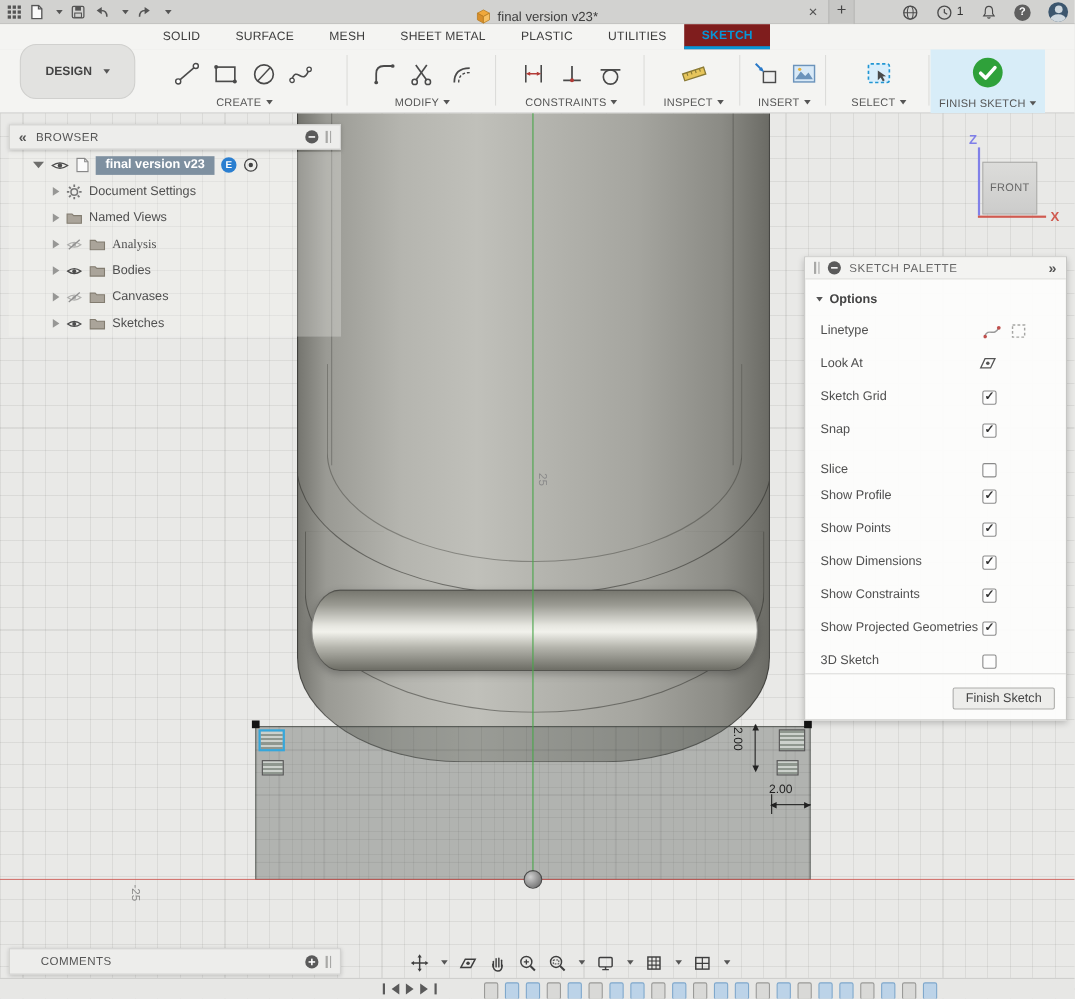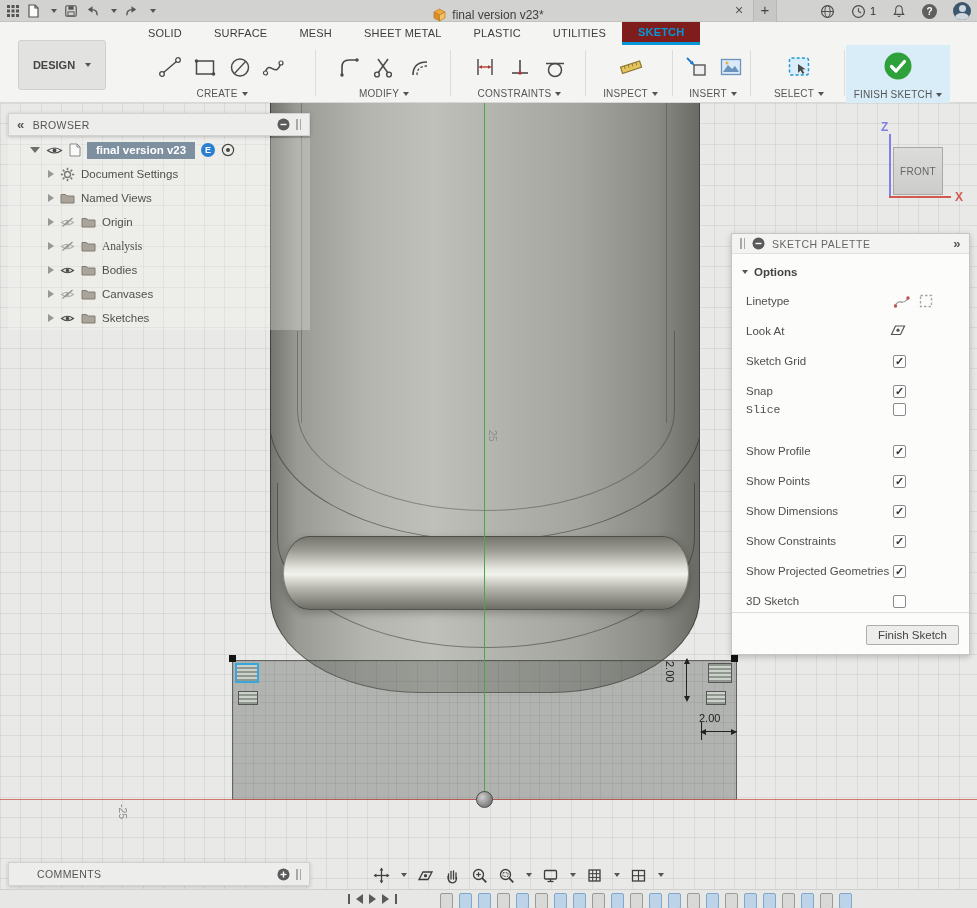--- a/index.html
+++ b/index.html
@@ -20,21 +20,21 @@
   .avatar::after { content:""; position:absolute; left:2px; top:11px; width:14px; height:9px; border-radius:50%; background:#cfd8df; }
   .notif-count { font-size:11px; color:#333; margin-left:-12px; }
 
   
   .tabsrow { position:absolute; top:22px; left:0; width:977px; height:23px; background:#f4f4f2; display:flex; padding-left:132px; }
   .tab { padding:0 16px; line-height:23px; font-size:11px; color:#3d3d3d; letter-spacing:.2px; }
   .tab.active { background:#7f1d1d; color:#0696d7; font-weight:bold; border-bottom:3px solid #0696d7; line-height:20px; }
 
   
   .toolsrow { position:absolute; top:45px; left:0; width:977px; height:58px; background:#f4f4f2; border-bottom:1px solid #d8d8d6; }
-  .design-btn { position:absolute; left:18px; top:40px; width:88px; height:50px; background:#e2e2e0; border:1px solid #d0d0ce; border-radius:3px; display:flex; align-items:center; justify-content:center; gap:6px; font-size:11px; font-weight:bold; color:#444; z-index:5; }
+  .design-btn { position:absolute; left:18px; top:40px; width:105px; height:50px; background:#e2e2e0; border:1px solid #d0d0ce; border-radius:15px; display:flex; align-items:center; justify-content:center; gap:6px; font-size:11px; font-weight:bold; color:#444; z-index:5; }
   .group { position:absolute; top:45px; height:57px; }
   .group .icons { display:flex; justify-content:center; align-items:center; gap:9px; height:40px; padding-top:4px; }
   .glabel { position:absolute; bottom:3px; left:0; width:100%; text-align:center; font-size:10px; color:#555; letter-spacing:.2px; }
   .vsep { position:absolute; top:50px; height:46px; width:1px; background:#dcdcda; }
   .finish-block { position:absolute; left:846px; top:45px; width:104px; height:58px; background:#d8edf8; text-align:center; }
   .caret { display:inline-block; width:0; height:0; border-left:3.5px solid transparent; border-right:3.5px solid transparent; border-top:4px solid #555; vertical-align:middle; margin-left:4px; }
 
   
   .canvas { position:absolute; top:103px; left:0; width:977px; height:805px;
     background-color:#e9e9e7;
@@ -416,32 +416,20 @@
         </svg>
       <span>Document Settings</span>
     </div>
     <div class="brow" style="padding-left:40px;">
       <span class="tri-right"></span>
       <svg width="15" height="12" viewBox="0 0 15 12">
           <path d="M1,2.5 L5.5,2.5 L7,4 L14,4 L14,11 L1,11 Z" fill="#aaa49a" stroke="#827c70" stroke-width="1"></path>
         </svg>
       <span>Named Views</span>
     </div>
-    <div class="brow" style="padding-left:40px;">
-      <span class="tri-right"></span>
-      <svg width="15" height="11" viewBox="0 0 15 11">
-          <path d="M1.5,5.5 Q7.5,1 13.5,5.5 Q7.5,10 1.5,5.5 Z" fill="none" stroke="#b0b0ae" stroke-width="1.1"></path>
-          <circle cx="7.5" cy="5.5" r="1.7" fill="#b0b0ae"></circle>
-          <line x1="2.5" y1="9.5" x2="12.5" y2="1" stroke="#909090" stroke-width="1.2"></line>
-        </svg>
-      <svg width="15" height="12" viewBox="0 0 15 12">
-          <path d="M1,2.5 L5.5,2.5 L7,4 L14,4 L14,11 L1,11 Z" fill="#aaa49a" stroke="#827c70" stroke-width="1"></path>
-        </svg>
-      <span>Origin</span>
-    </div>
     <div class="brow" style="padding-left:40px;font-family:Liberation Serif, serif;">
       <span class="tri-right"></span>
       <svg width="15" height="11" viewBox="0 0 15 11">
           <path d="M1.5,5.5 Q7.5,1 13.5,5.5 Q7.5,10 1.5,5.5 Z" fill="none" stroke="#b0b0ae" stroke-width="1.1"></path>
           <circle cx="7.5" cy="5.5" r="1.7" fill="#b0b0ae"></circle>
           <line x1="2.5" y1="9.5" x2="12.5" y2="1" stroke="#909090" stroke-width="1.2"></line>
         </svg>
       <svg width="15" height="12" viewBox="0 0 15 12">
           <path d="M1,2.5 L5.5,2.5 L7,4 L14,4 L14,11 L1,11 Z" fill="#aaa49a" stroke="#827c70" stroke-width="1"></path>
         </svg>
@@ -533,21 +521,21 @@
       </span>
     </div>
     <div class="prow" style="top:112px;">
       <span>Sketch Grid</span>
       <span class="ctrl cb">✓</span>
     </div>
     <div class="prow" style="top:142px;">
       <span>Snap</span>
       <span class="ctrl cb">✓</span>
     </div>
-    <div class="prow" style="top:160px;font-family:Liberation Mono, monospace;">
+    <div class="prow" style="top:178px;">
       <span>Slice</span>
       <span class="ctrl cb"></span>
     </div>
     <div class="prow" style="top:202px;">
       <span>Show Profile</span>
       <span class="ctrl cb">✓</span>
     </div>
     <div class="prow" style="top:232px;">
       <span>Show Points</span>
       <span class="ctrl cb">✓</span>

